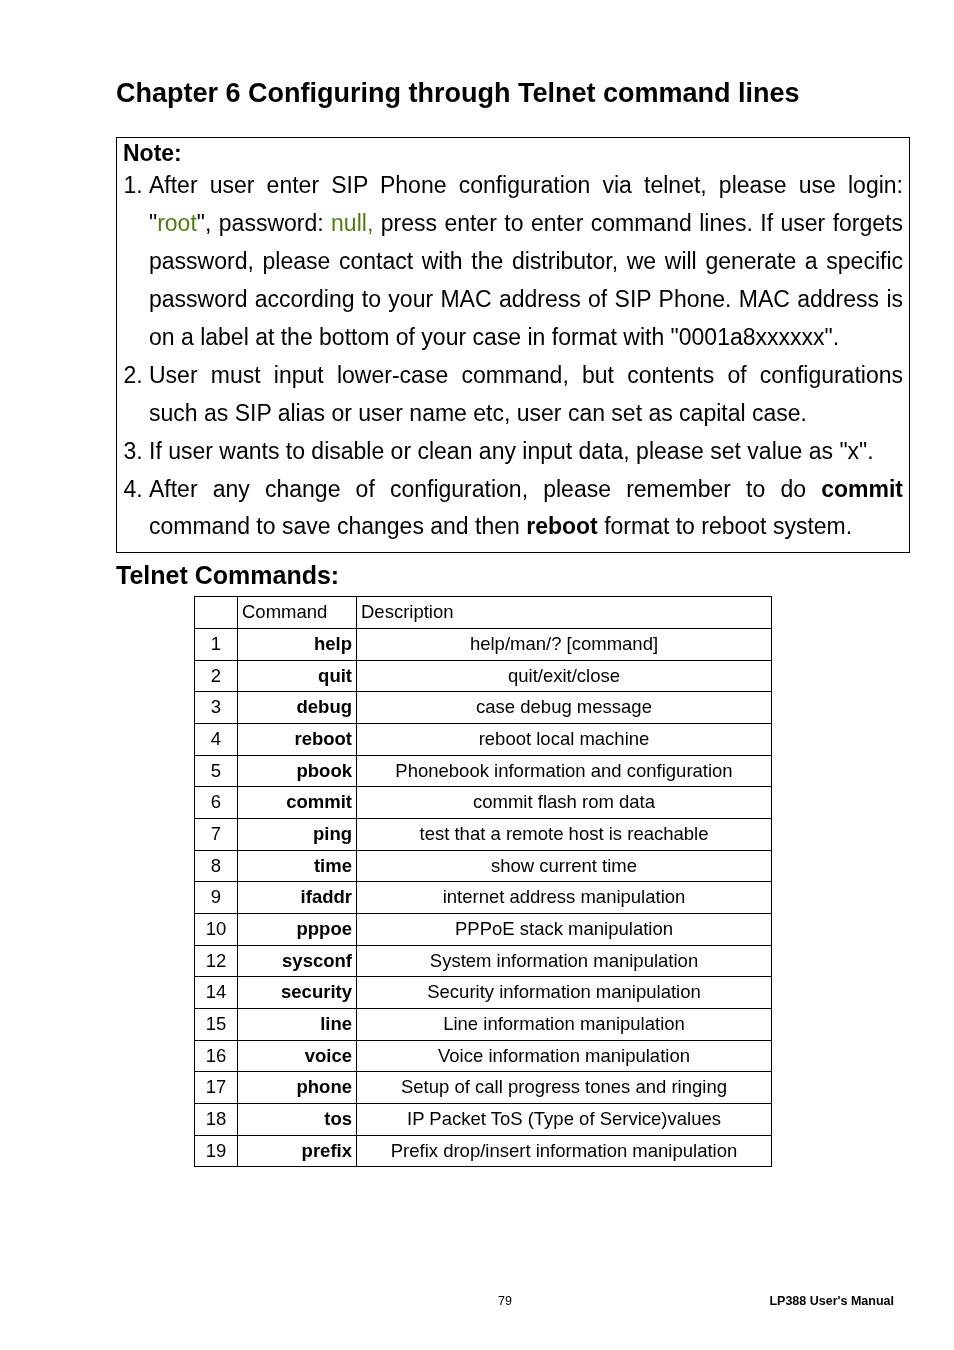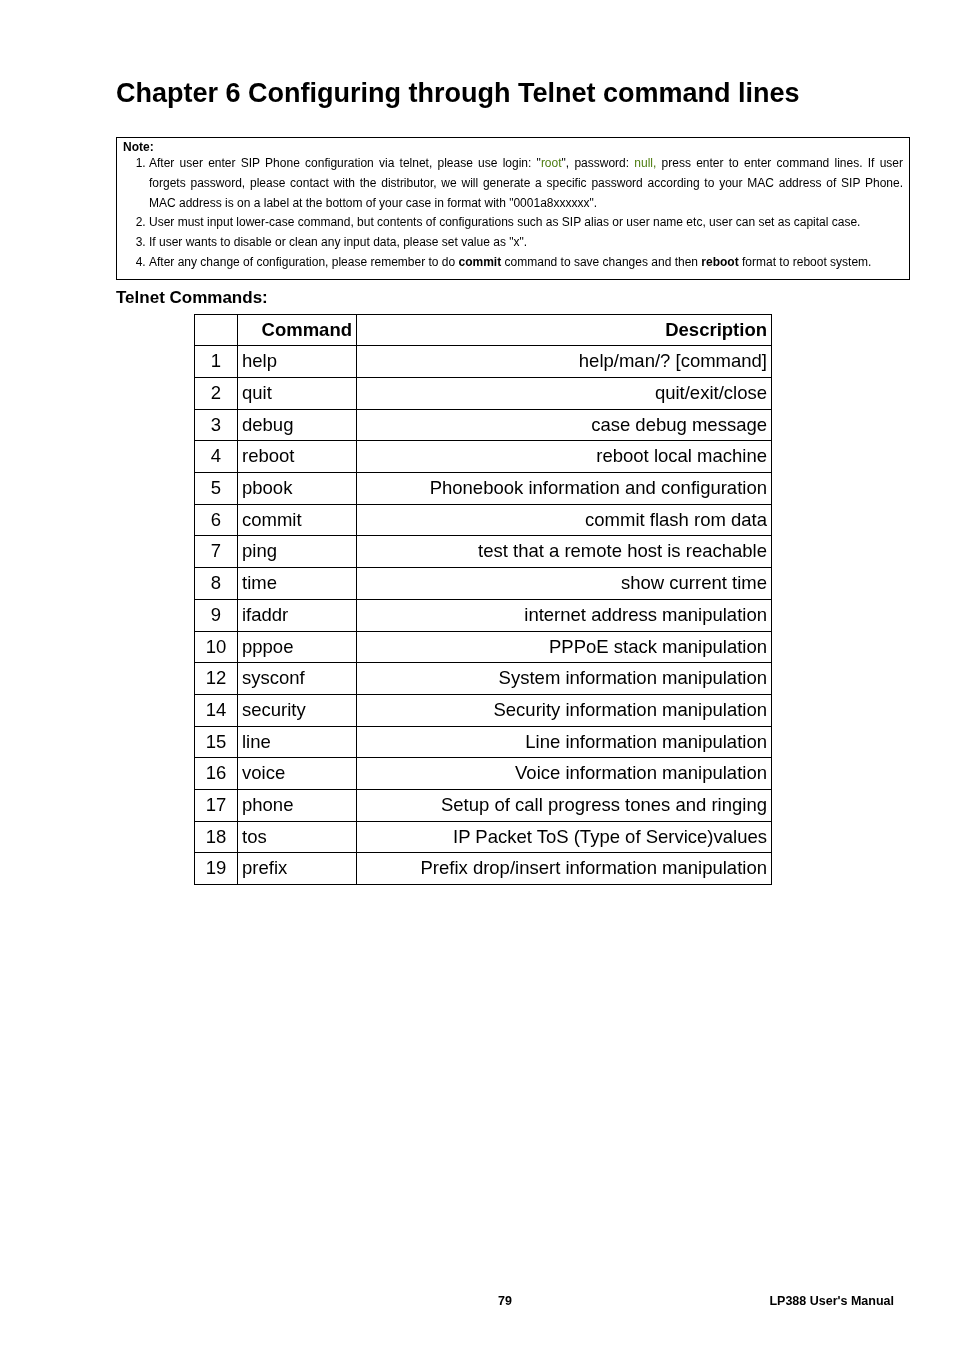--- a/index.html
+++ b/index.html
@@ -24,82 +24,83 @@
   }
   .intro {
     font-size: 18.5px;
     line-height: 1.55;
     margin: 0 0 0 0;
   }
   .note-box {
     border: 1px solid #000;
     padding: 2px 6px 6px 6px;
     margin-top: 2px;
-    font-size: 12px;
+    font-size: 23px;
   }
   .note-title {
     font-weight: bold;
   }
   .note-list {
     margin: 0 0 0 0;
     padding-left: 26px;
     list-style: decimal;
   }
   .note-list li {
     text-align: justify;
     line-height: 1.65;
     margin-bottom: 0px;
   }
   .link-text {
     color: #4d7c0f;
   }
   .telnet-heading {
     font-weight: bold;
-    font-size: 17px;
+    font-size: 25px;
     margin: 8px 0 6px 0;
   }
   .cmd-table {
     border-collapse: collapse;
     margin-left: 78px;
     font-size: 18.5px;
   }
   .cmd-table th, .cmd-table td {
     border: 1px solid #000;
     padding: 1px 4px 1px 4px;
     line-height: 1.55;
     vertical-align: middle;
   }
   .cmd-table th {
-    font-weight: bold;
-    text-align: right;
+    font-weight: normal;
+    text-align: left;
   }
   .col-idx {
     width: 34px;
     text-align: center;
   }
   .col-cmd {
     width: 110px;
-    text-align: left;
+    text-align: right;
+    font-weight: bold;
   }
   .col-desc {
     width: 406px;
-    text-align: right;
+    text-align: center;
   }
   .footer {
     position: absolute;
     left: 88px;
     right: 88px;
     bottom: 56px;
     font-size: 12.5px;
   }
   .footer-page {
     position: absolute;
     left: 50%;
     transform: translateX(-50%);
-    font-weight: bold;
+    font-weight: normal;
   }
   .footer-manual {
     position: absolute;
     right: 0;
     font-weight: bold;
   }
 </style>
 </head>
 <body>
 

